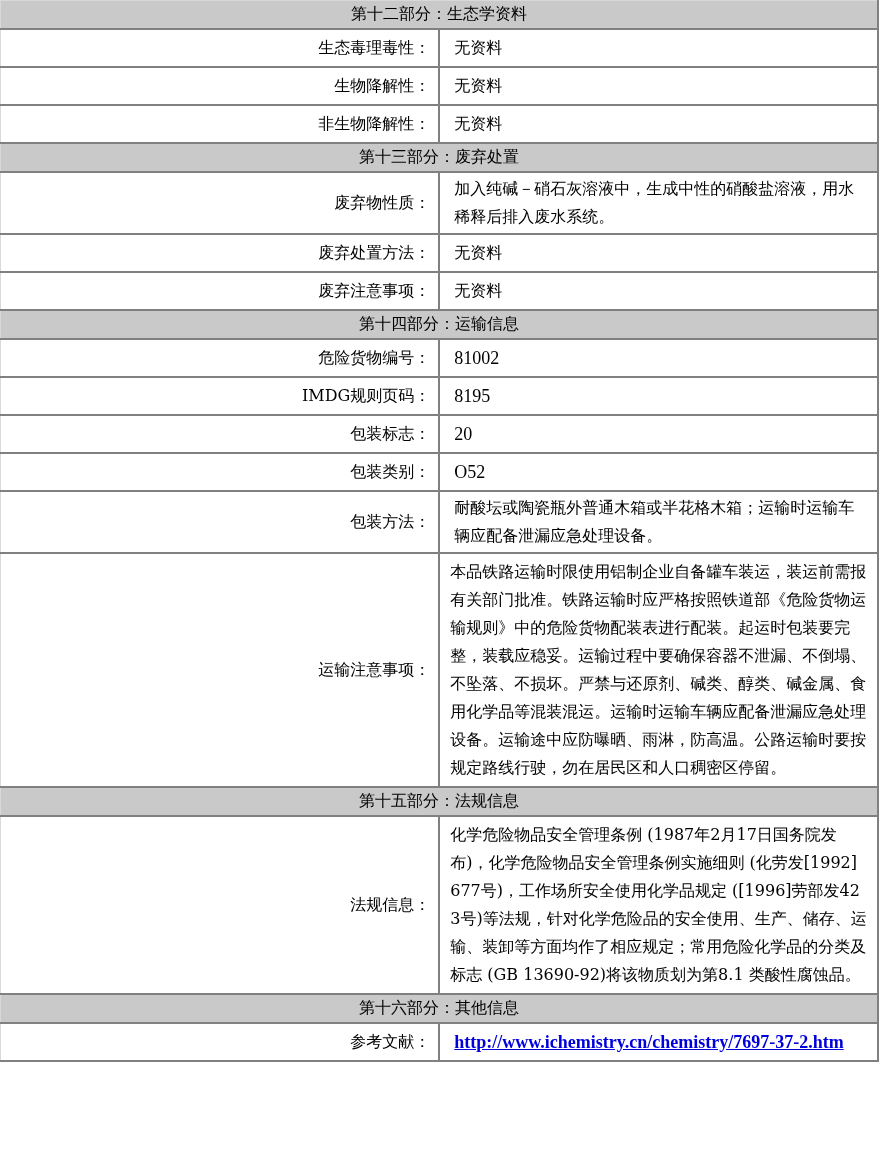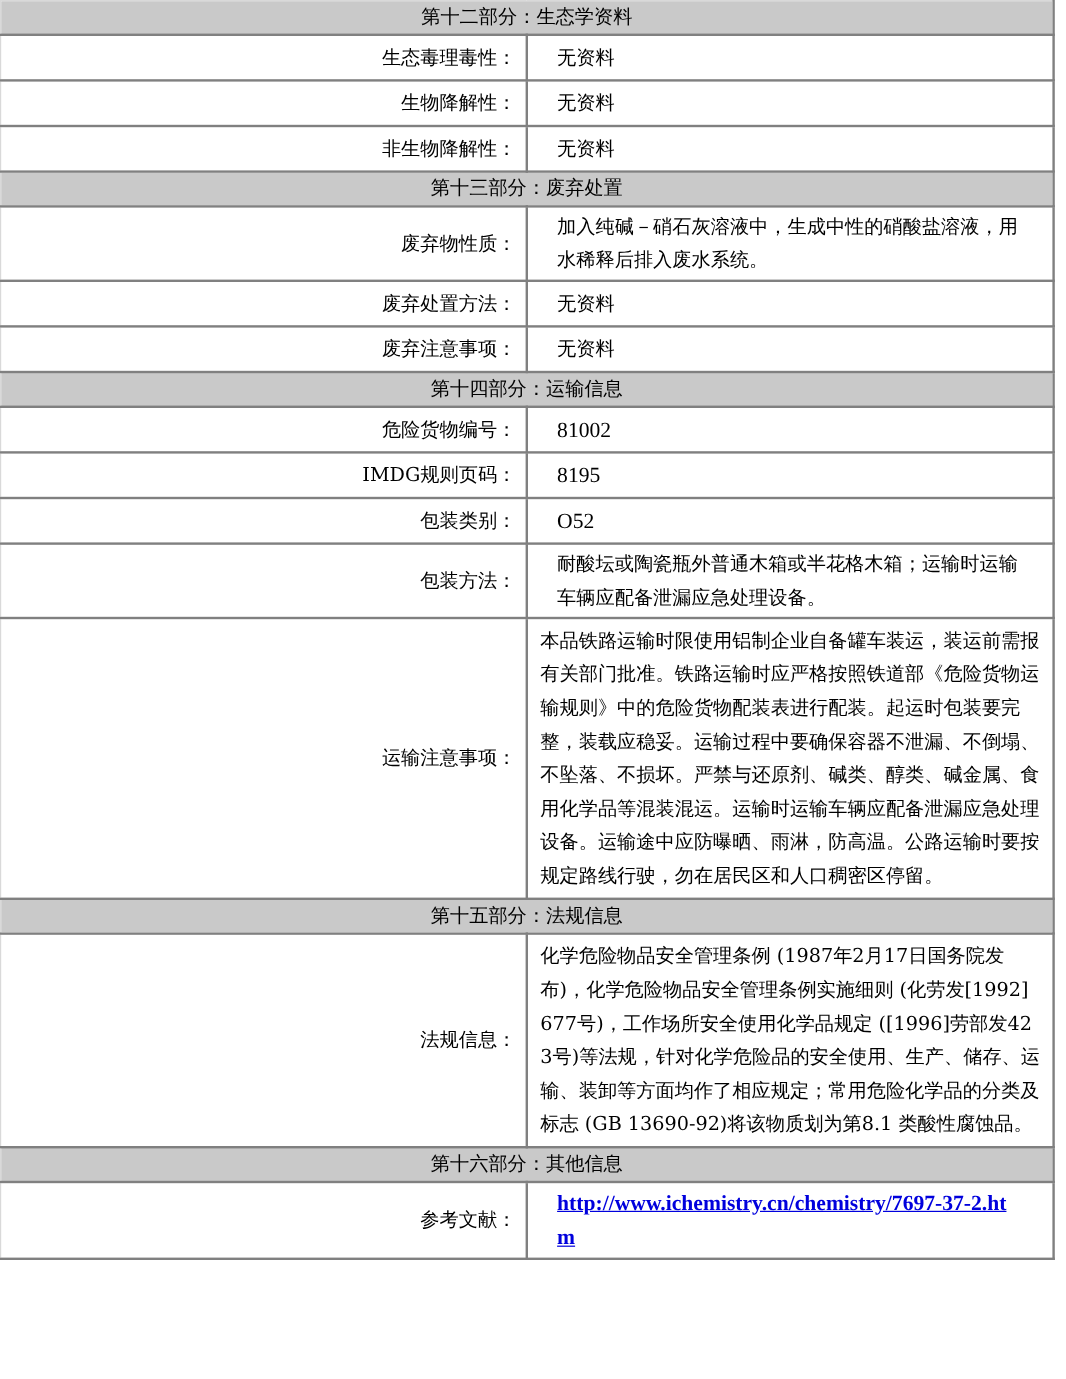--- a/index.html
+++ b/index.html
@@ -37,21 +37,21 @@
     padding: 0 3px;
   }
   td.label-cell {
     width: 208px;
     text-align: right;
     padding: 0 8px 0 4px;
     white-space: nowrap;
   }
   td.value-cell {
     text-align: left;
-    padding: 2px 24px;
+    padding: 2px 14px;
     line-height: 28px;
     word-break: break-all;
   }
   tr.r-single td { height: 32px; }
   tr.r-multi td.value-cell { padding: 4px 10px; }
   td.mono, a.ref-link {
     font-family: Liberation Serif, serif;
     font-size: 18px;
   }
   a.ref-link {
@@ -104,20 +104,24 @@
       </tr>
       <tr class="r-single">
         <td class="label-cell">危险货物编号：</td>
         <td class="value-cell mono">81002</td>
       </tr>
       <tr class="r-single">
         <td class="label-cell">IMDG规则页码：</td>
         <td class="value-cell mono">8195</td>
       </tr>
       <tr class="r-single">
+        <td class="label-cell">包装标志：</td>
+        <td class="value-cell mono">20</td>
+      </tr>
+      <tr class="r-single">
         <td class="label-cell">包装类别：</td>
         <td class="value-cell mono">O52</td>
       </tr>
       <tr class="r-single">
         <td class="label-cell">包装方法：</td>
         <td class="value-cell">耐酸坛或陶瓷瓶外普通木箱或半花格木箱；运输时运输车辆应配备泄漏应急处理设备。</td>
       </tr>
       <tr class="r-multi">
         <td class="label-cell">运输注意事项：</td>
         <td class="value-cell">本品铁路运输时限使用铝制企业自备罐车装运，装运前需报有关部门批准。铁路运输时应严格按照铁道部《危险货物运输规则》中的危险货物配装表进行配装。起运时包装要完整，装载应稳妥。运输过程中要确保容器不泄漏、不倒塌、不坠落、不损坏。严禁与还原剂、碱类、醇类、碱金属、食用化学品等混装混运。运输时运输车辆应配备泄漏应急处理设备。运输途中应防曝晒、雨淋，防高温。公路运输时要按规定路线行驶，勿在居民区和人口稠密区停留。</td>

